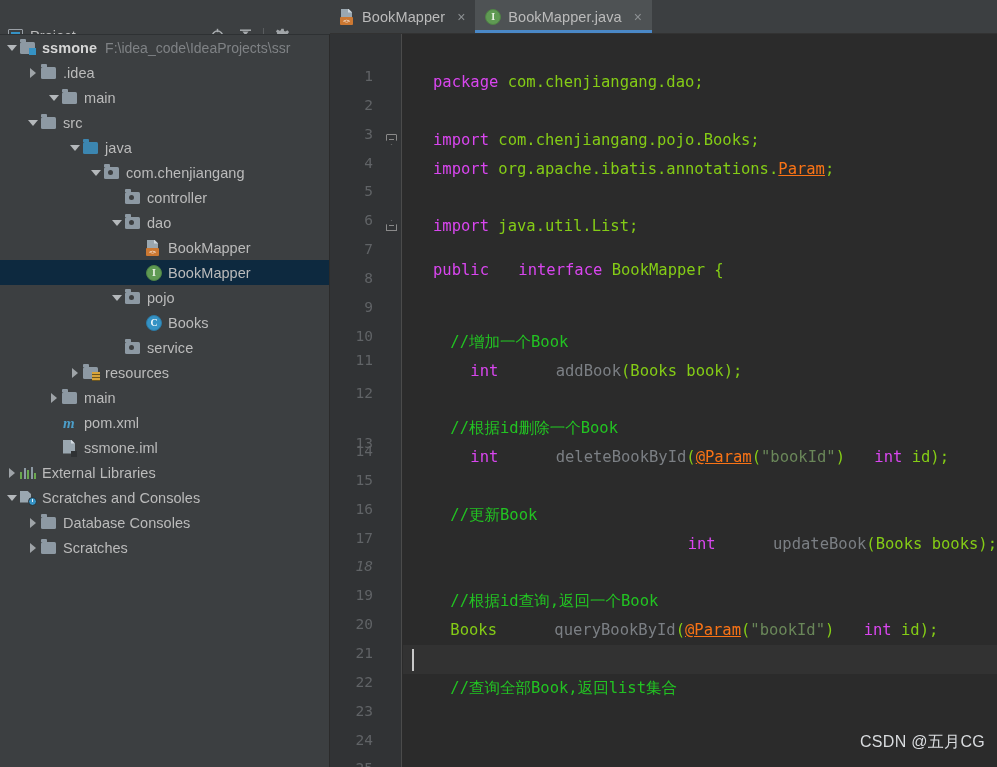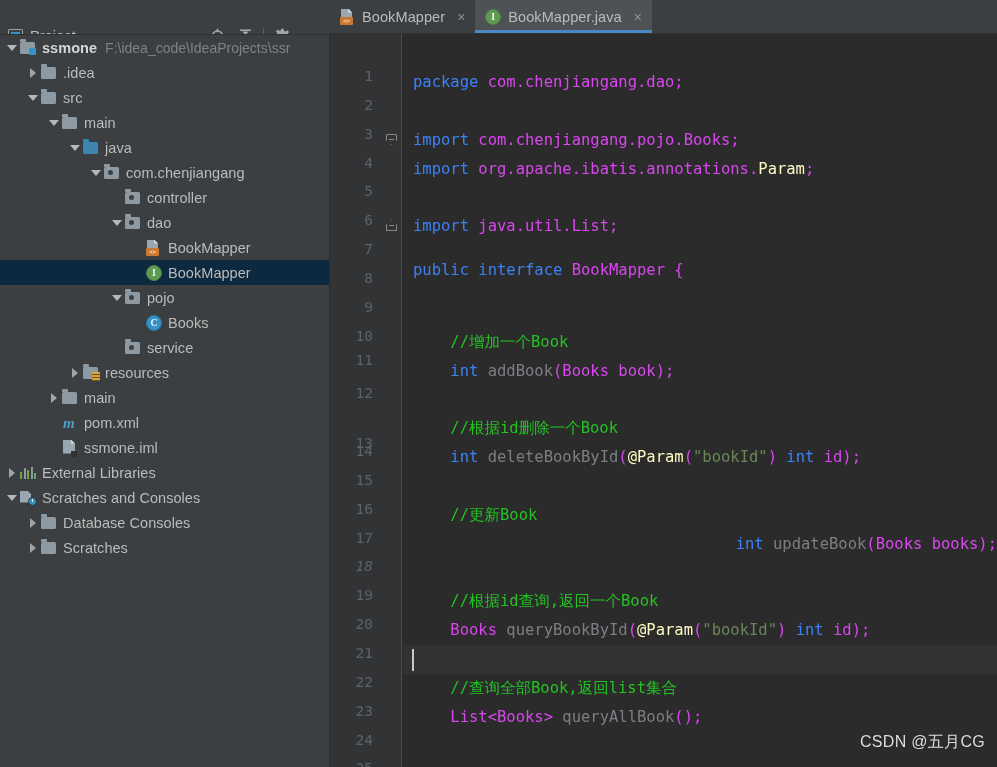--- a/index.html
+++ b/index.html
@@ -296,26 +296,26 @@
   .caret-row {
     position: absolute; left: 73px; right: 0;
     height: 29px;
     background: #323232;
   }
   .caret {
     position: absolute; left: 82px;
     width: 2px; height: 22px;
     background: #c8c8c8;
   }
-  .k  { color: #3b82f6; }      
+  .k  { color: #d946ef; margin-left: 20px; }      
   .cm { color: #22c322; }      
-  .an { color: #fef9c3; }      
+  .an { color: #f97316; text-decoration: underline; }      
   .st { color: #6a8759; }      
-  .id { color: #d946ef; }      
-  .mth{ color: #7b7f84; }
+  .id { color: #84cc16; }      
+  .mth{ color: #7b7f84; margin-left: 48px; }
 
   .watermark {
     position: absolute; right: 12px; bottom: 14px;
     color: #d9dcdf; font-size: 16px;
     font-family: "Liberation Sans", sans-serif;
     letter-spacing: .3px;
   }
 </style>
 </head>
 <body>
@@ -404,38 +404,38 @@
           <span style="flex: 0 0 25px;"></span>
           <span class="tw collapsed">
             <i></i>
           </span>
           <span class="tree-icon">
             <span class="ic-folder"></span>
           </span>
           <span class="tree-label">.idea</span>
         </div>
         <div class="tree-row">
+          <span style="flex: 0 0 46px;"></span>
+          <span class="tw expanded">
+            <i></i>
+          </span>
+          <span class="tree-icon">
+            <span class="ic-folder"></span>
+          </span>
+          <span class="tree-label">main</span>
+        </div>
+        <div class="tree-row">
           <span style="flex: 0 0 25px;"></span>
           <span class="tw expanded">
             <i></i>
           </span>
           <span class="tree-icon">
             <span class="ic-folder"></span>
           </span>
           <span class="tree-label">src</span>
-        </div>
-        <div class="tree-row">
-          <span style="flex: 0 0 46px;"></span>
-          <span class="tw expanded">
-            <i></i>
-          </span>
-          <span class="tree-icon">
-            <span class="ic-folder"></span>
-          </span>
-          <span class="tree-label">main</span>
         </div>
         <div class="tree-row">
           <span style="flex: 0 0 67px;"></span>
           <span class="tw expanded">
             <i></i>
           </span>
           <span class="tree-icon">
             <span class="ic-folder blue"></span>
           </span>
           <span class="tree-label">java</span>
@@ -652,21 +652,20 @@
           <div class="code-line" style="top: 380.2px;"><span class="cm">    //根据id删除一个Book</span></div>
           <div class="code-line" style="top: 409.05px;"><span class="id">    </span><span class="k">int</span><span class="id"> </span><span class="mth">deleteBookById</span><span class="id">(</span><span class="an">@Param</span><span class="id">(</span><span class="st">"bookId"</span><span class="id">) </span><span class="k">int</span><span class="id"> id);</span></div>
           <div class="code-line" style="top: 437.9px;"></div>
           <div class="code-line" style="top: 466.75px;"><span class="cm">    //更新Book</span></div>
           <div class="code-line" style="top: 495.6px; text-align: right;"><span class="id">    </span><span class="k">int</span><span class="id"> </span><span class="mth">updateBook</span><span class="id">(Books books);</span></div>
           <div class="code-line" style="top: 524.45px;"></div>
           <div class="code-line" style="top: 553.3px;"><span class="cm">    //根据id查询,返回一个Book</span></div>
           <div class="code-line" style="top: 582.15px;"><span class="id">    Books </span><span class="mth">queryBookById</span><span class="id">(</span><span class="an">@Param</span><span class="id">(</span><span class="st">"bookId"</span><span class="id">) </span><span class="k">int</span><span class="id"> id);</span></div>
           <div class="code-line" style="top: 611px;"></div>
           <div class="code-line" style="top: 639.85px;"><span class="cm">    //查询全部Book,返回list集合</span></div>
-          <div class="code-line" style="top: 668.7px;"><span class="id">    List&lt;Books&gt; </span><span class="mth">queryAllBook</span><span class="id">();</span></div>
           <div class="code-line" style="top: 697.55px;"></div>
           <div class="code-line" style="top: 726.4px;"><span class="id">}</span></div>
         </div>
       <div class="watermark">CSDN @五月CG</div>
     <div class="caret" style="top: 615px;"></div>
       </div>
 
   </div>
 </div>
 

